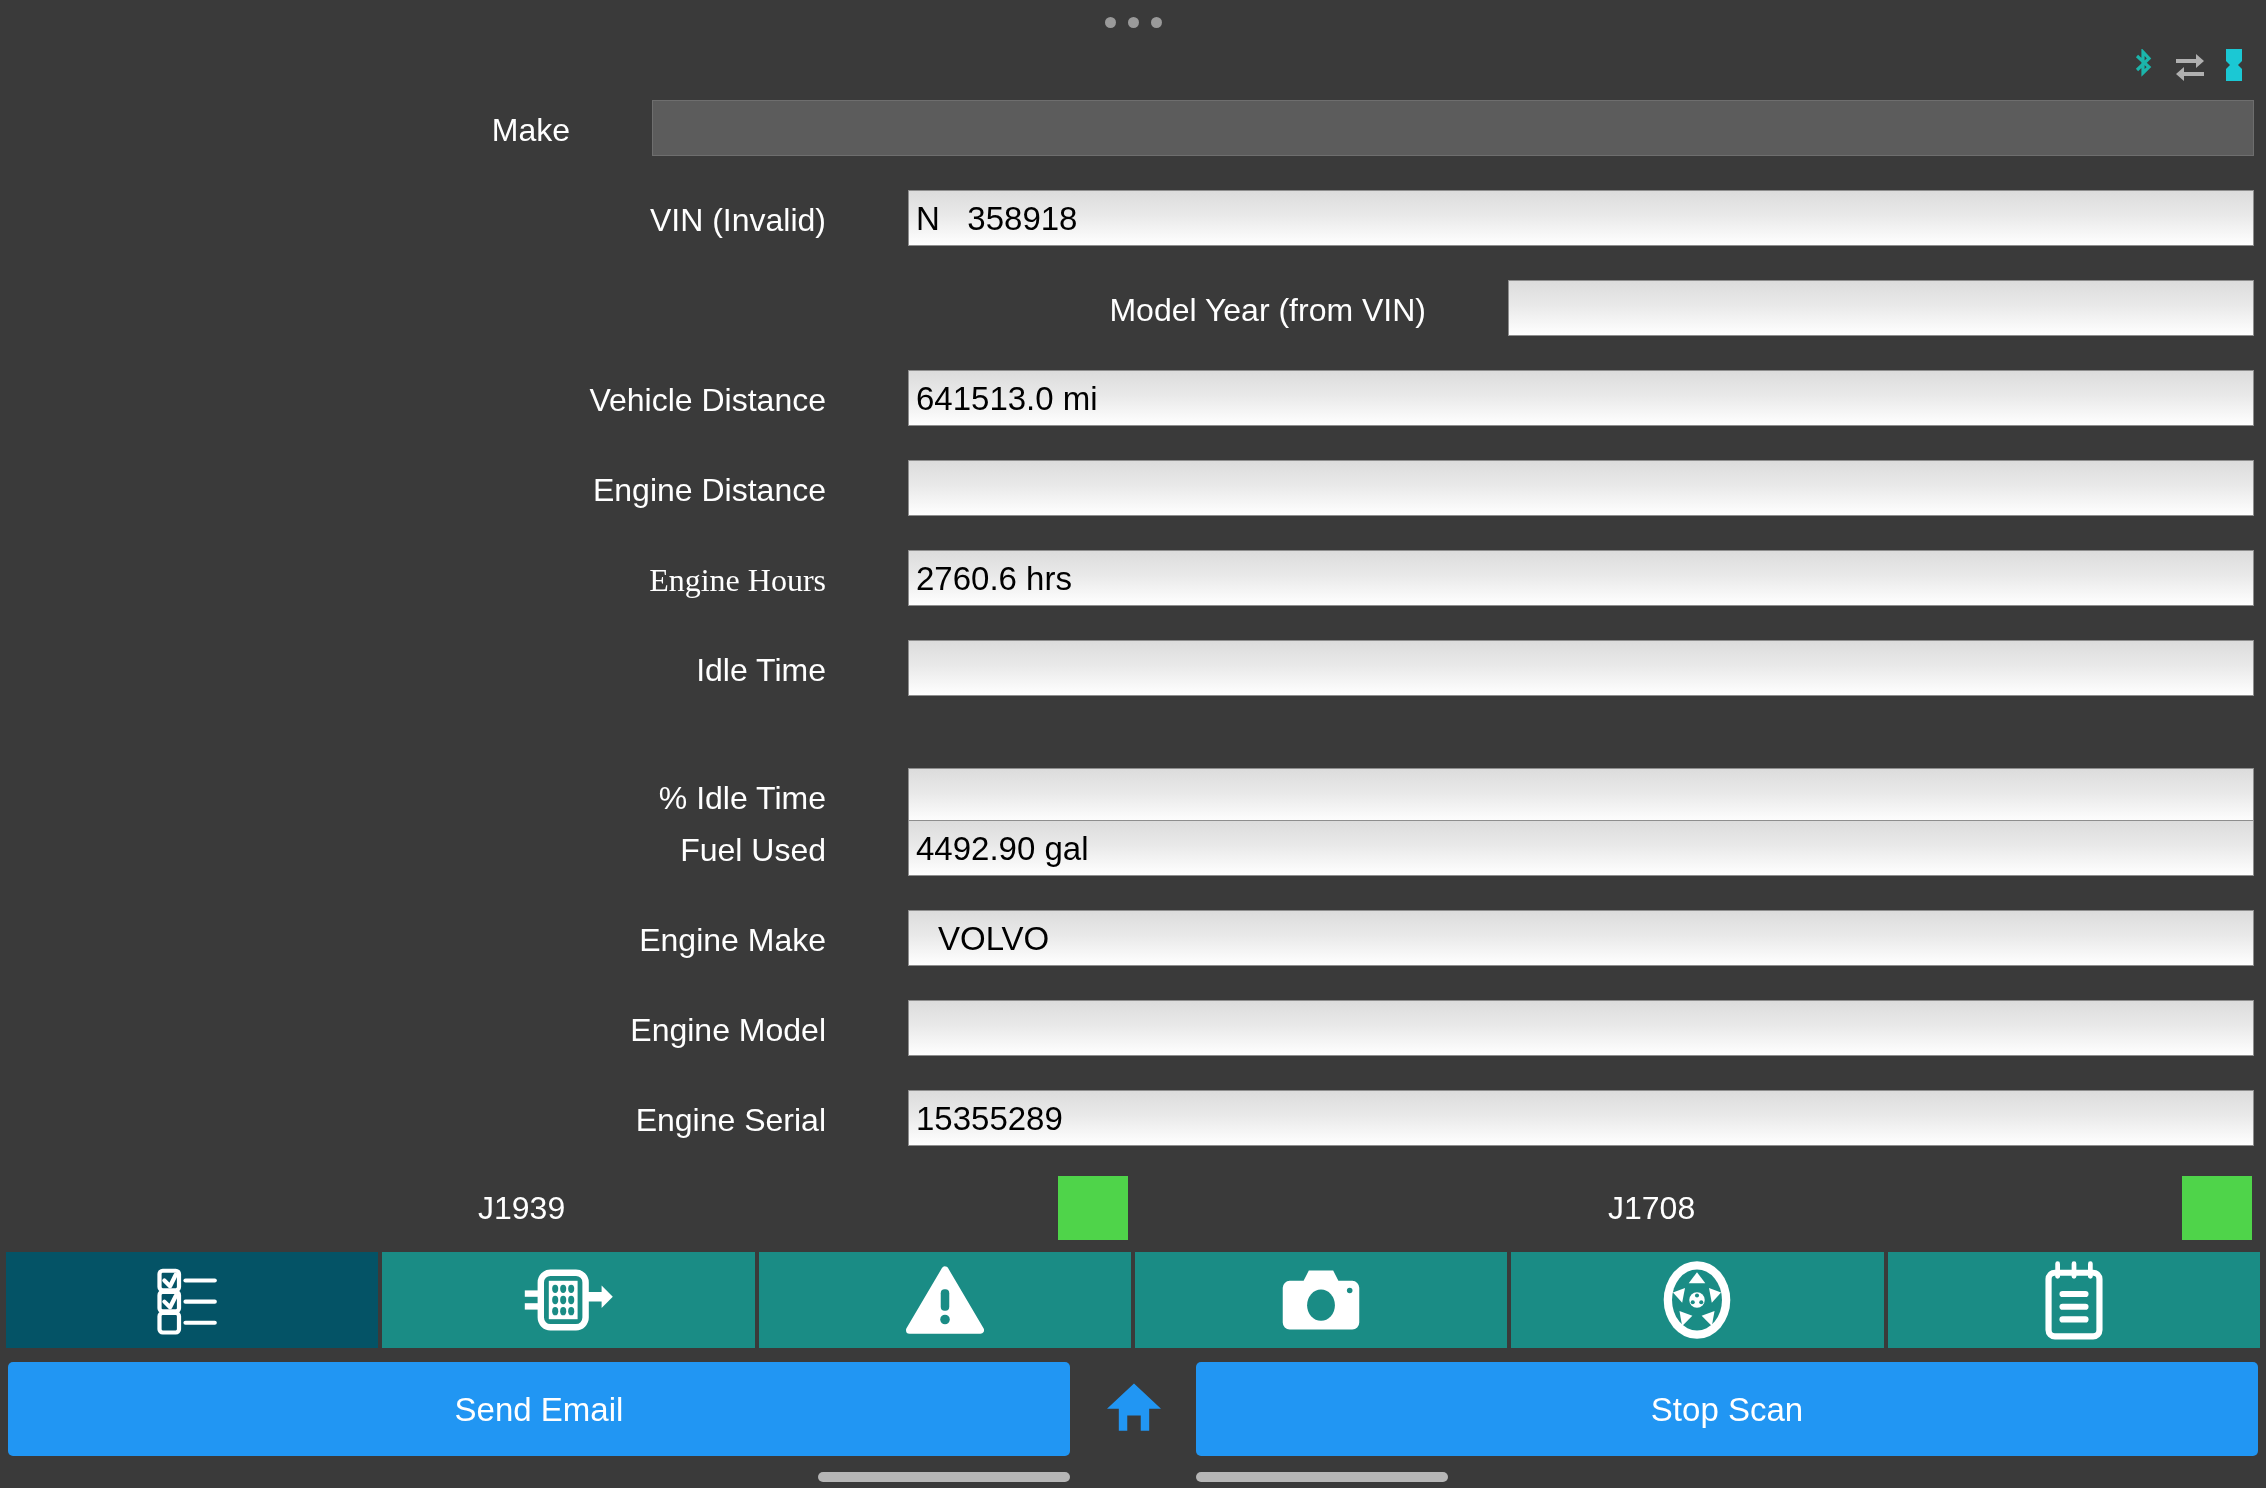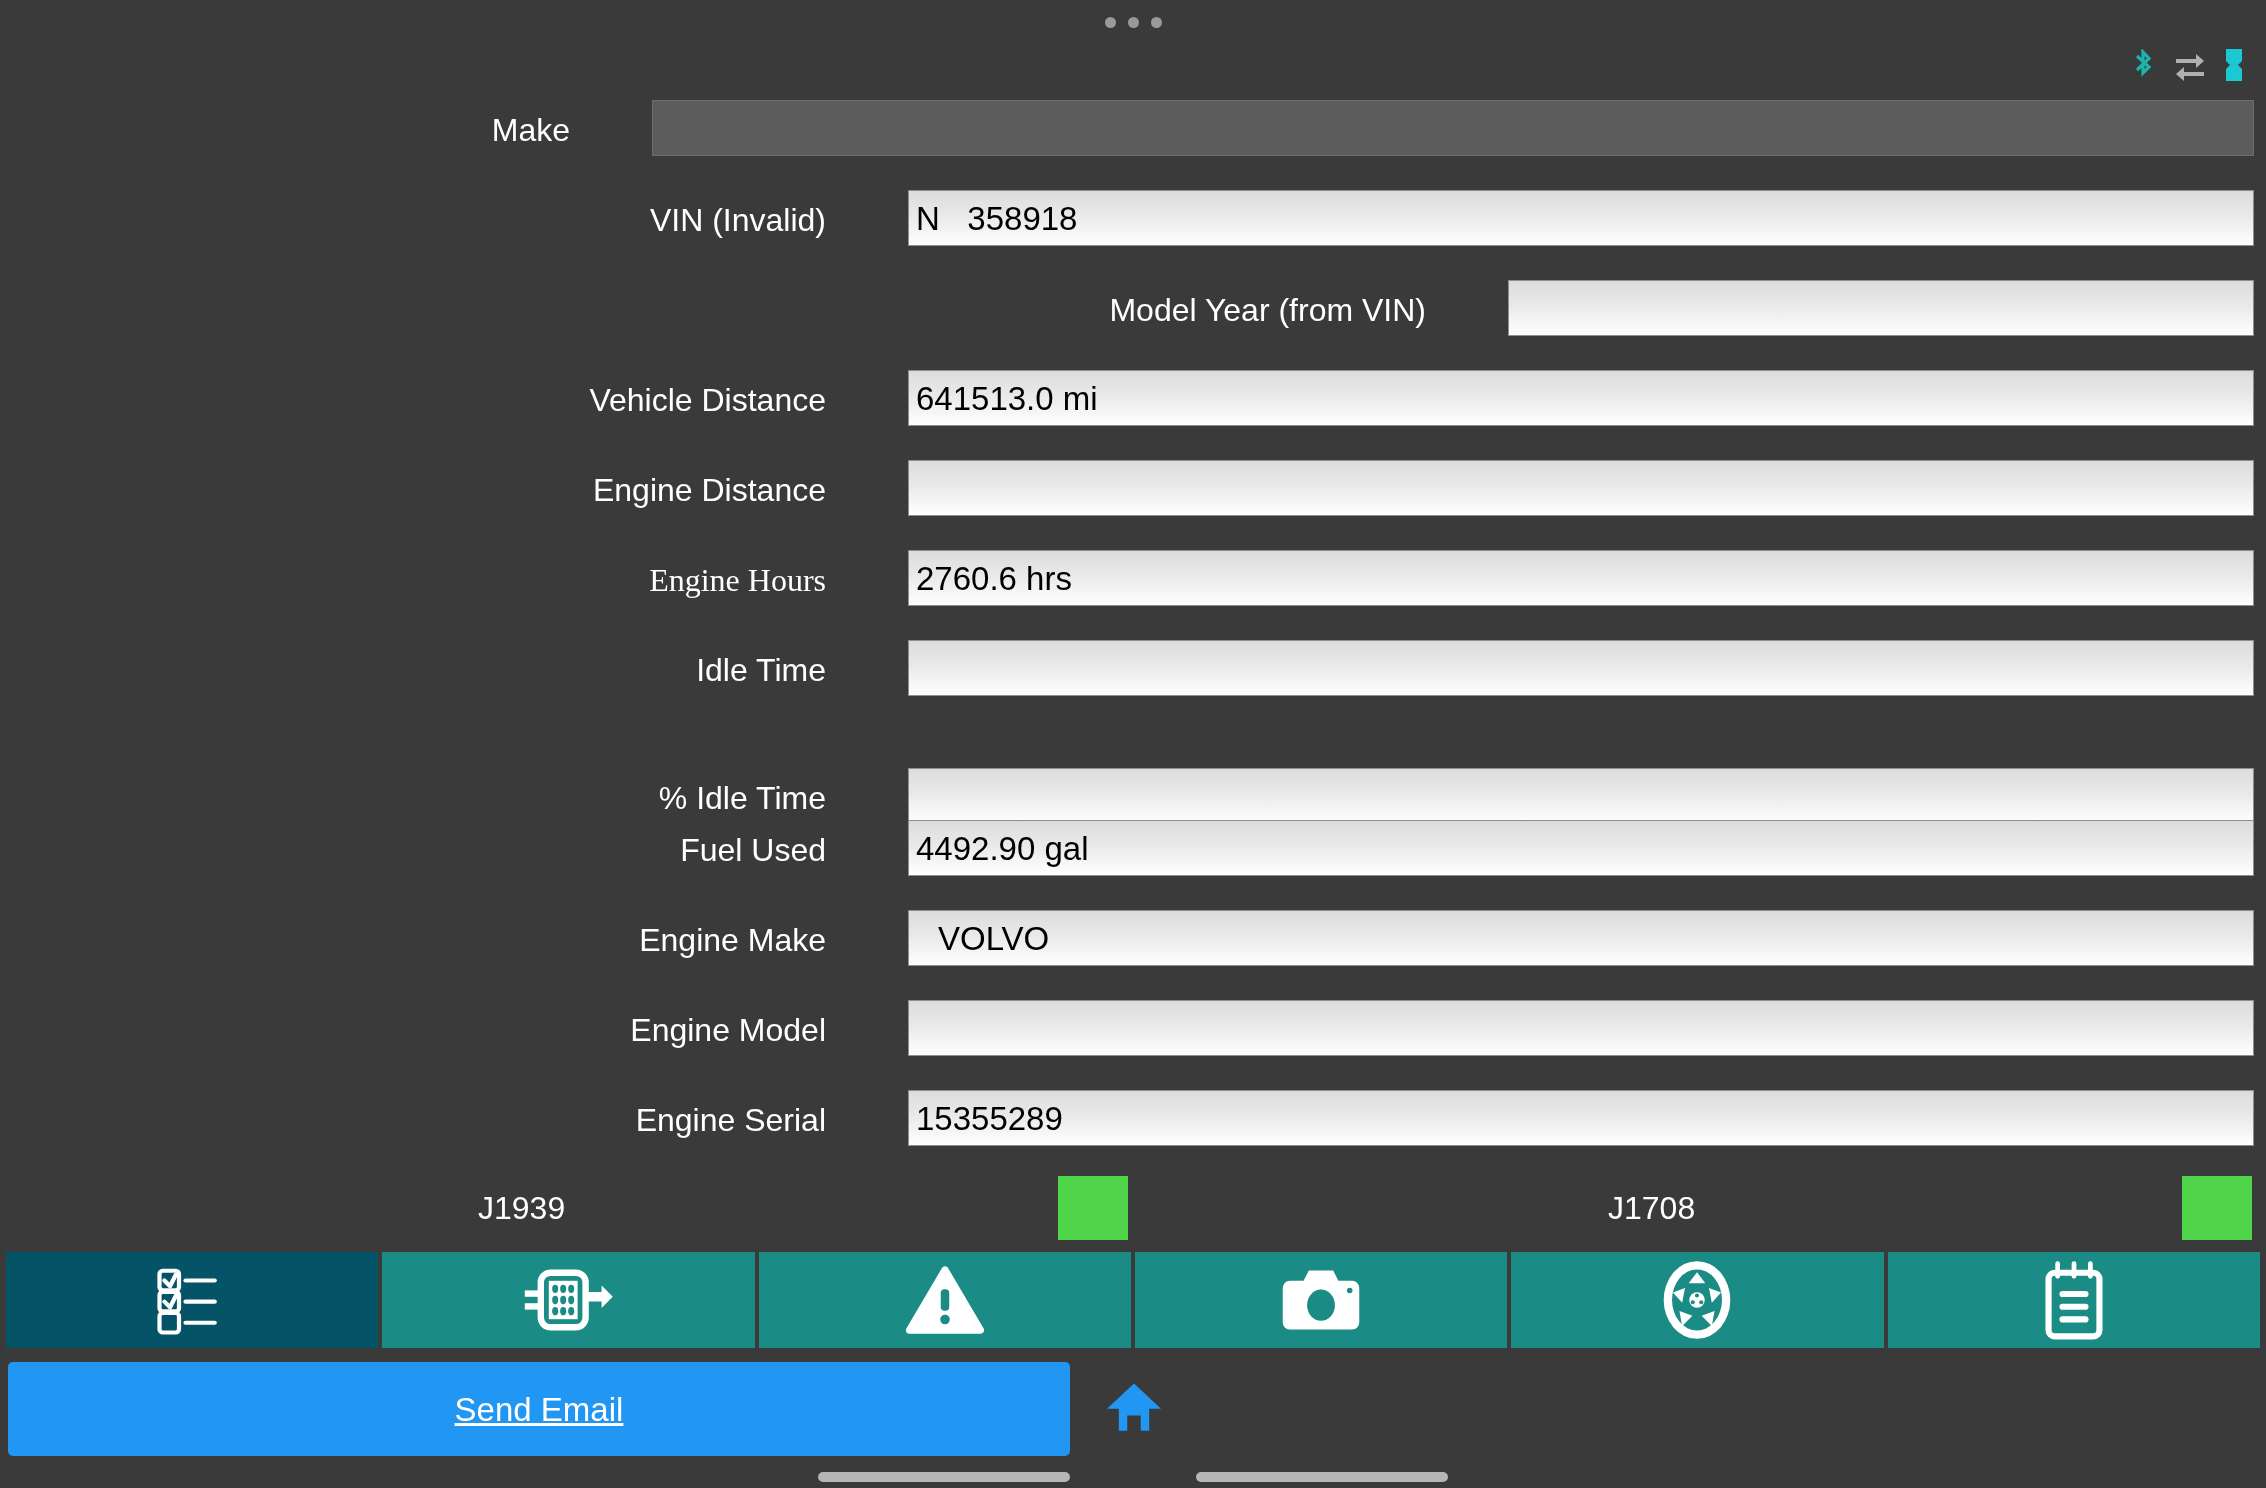--- a/index.html
+++ b/index.html
@@ -146,21 +146,20 @@
     height: 94px;
     background: #2196f3;
     border-radius: 5px;
     display: flex;
     align-items: center;
     justify-content: center;
     color: #ffffff;
     font-size: 33px;
     line-height: 1;
     overflow: hidden;
-    text-decoration: underline;
   }
   .btn-left  { left: 8px;  width: 1062px; }
   .btn-right { left: 1196px; width: 1062px; }
 
   .home-btn {
     position: absolute;
     left: 1072px;
     top: 10px;
     width: 124px;
     height: 94px;
@@ -366,20 +365,23 @@
     </div>
 
     <div class="home-btn">
       <span>
         <svg width="58" height="54" viewBox="0 0 34 32">
           <path d="M17 2 L33 17 H26 V30 H21 V21 H13 V30 H8 V17 H1 Z" fill="#2196f3"></path>
         </svg>
       </span>
     </div>
 
+    <div class="action-btn btn-right" style="background: rgb(33, 150, 243);">
+      <span>Stop Scan</span>
+    </div>
 
     <div class="navbar">
       <span class="navbar-pill pill-a"></span>
       <span class="navbar-pill pill-b"></span>
     </div>
   </div>
 
 </div>
 
 </body></html>

